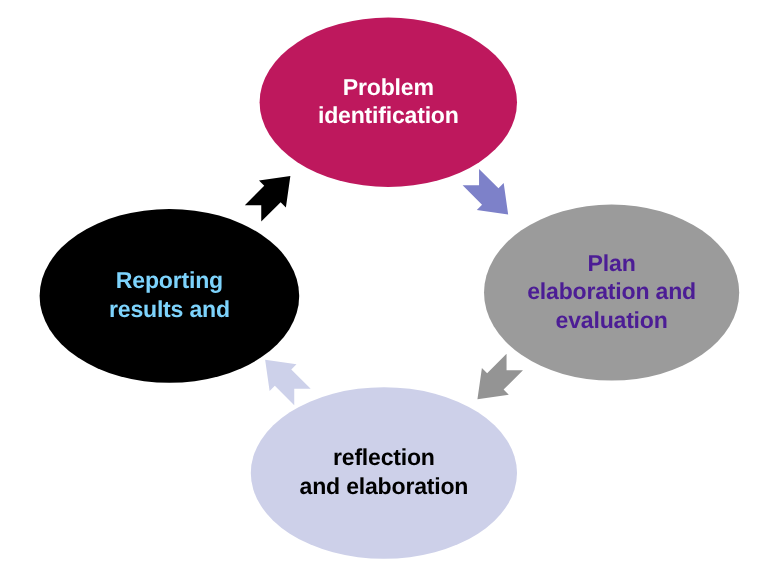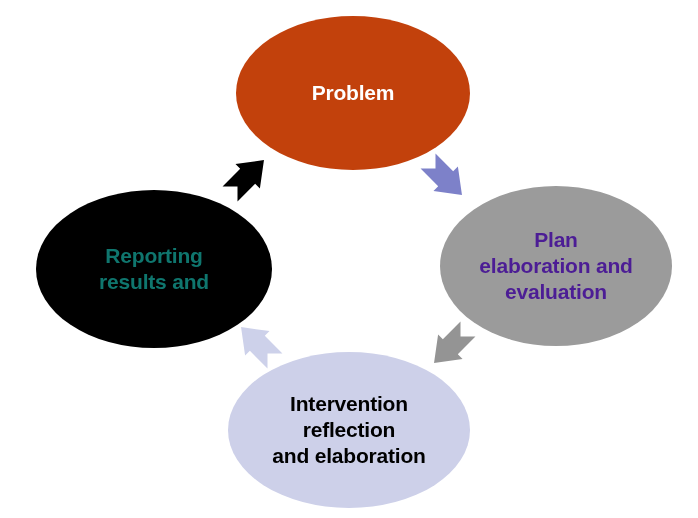--- a/index.html
+++ b/index.html
@@ -43,43 +43,43 @@
   .arrow-top-right   { left: 421px; top: 160px; transform: rotate(45deg); }
   .arrow-right-bottom{ left: 427px; top: 328px; transform: rotate(135deg); }
   .arrow-bottom-left { left: 234px; top: 326px; transform: rotate(-135deg); }
   .arrow-left-top    { left: 223px; top: 159px; transform: rotate(-45deg); }
 </style>
 </head>
 <body>
 
 <div class="canvas">
 
-  <div class="node node-top" style="background-color: #c2410c; color: rgb(255, 255, 255); justify-content: center;">
+  <div class="node node-top" style="background-color: #be185d; color: rgb(255, 255, 255); justify-content: center;">
     <div>
       <div class="label-line">Problem</div>
+      <div class="label-line">identification</div>
     </div>
   </div>
 
   <div class="node node-right" style="background-color: rgb(155, 155, 155); color: #4c1d95;">
     <div>
       <div class="label-line">Plan</div>
       <div class="label-line">elaboration and</div>
       <div class="label-line">evaluation</div>
     </div>
   </div>
 
   <div class="node node-bottom" style="background-color: rgb(205, 208, 233); color: rgb(0, 0, 0);">
     <div>
-      <div class="label-line">Intervention</div>
       <div class="label-line">reflection</div>
       <div class="label-line">and elaboration</div>
     </div>
   </div>
 
-  <div class="node node-left" style="background-color: rgb(0, 0, 0); color: #0f766e;">
+  <div class="node node-left" style="background-color: rgb(0, 0, 0); color: #7dd3fc;">
     <div>
       <div class="label-line">Reporting</div>
       <div class="label-line">results and</div>
     </div>
   </div>
 
   <svg class="arrow arrow-top-right" viewBox="0 0 100 72">
     <polygon points="0,14 52,14 52,0 100,36 52,72 52,58 0,58 22,36" style="fill: rgb(125, 129, 201);"></polygon>
   </svg>
 

